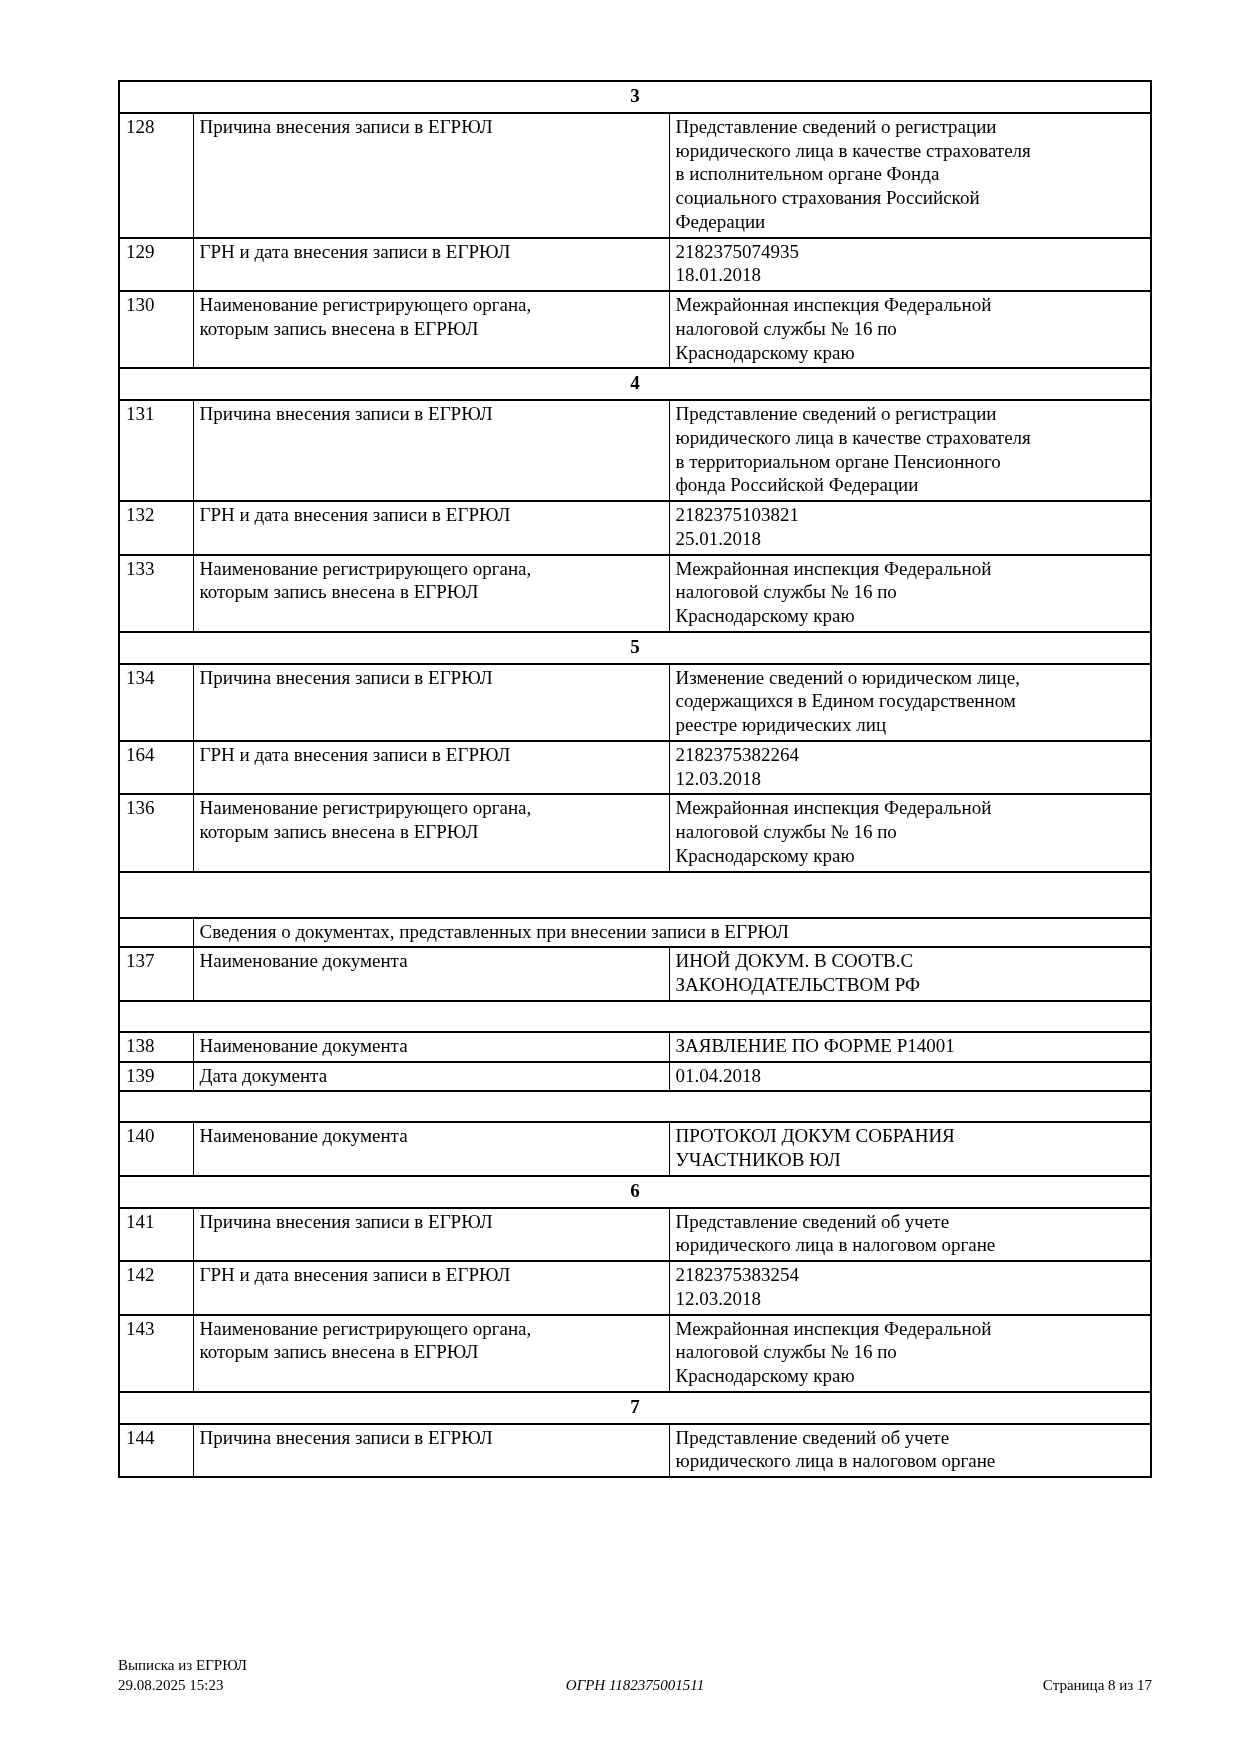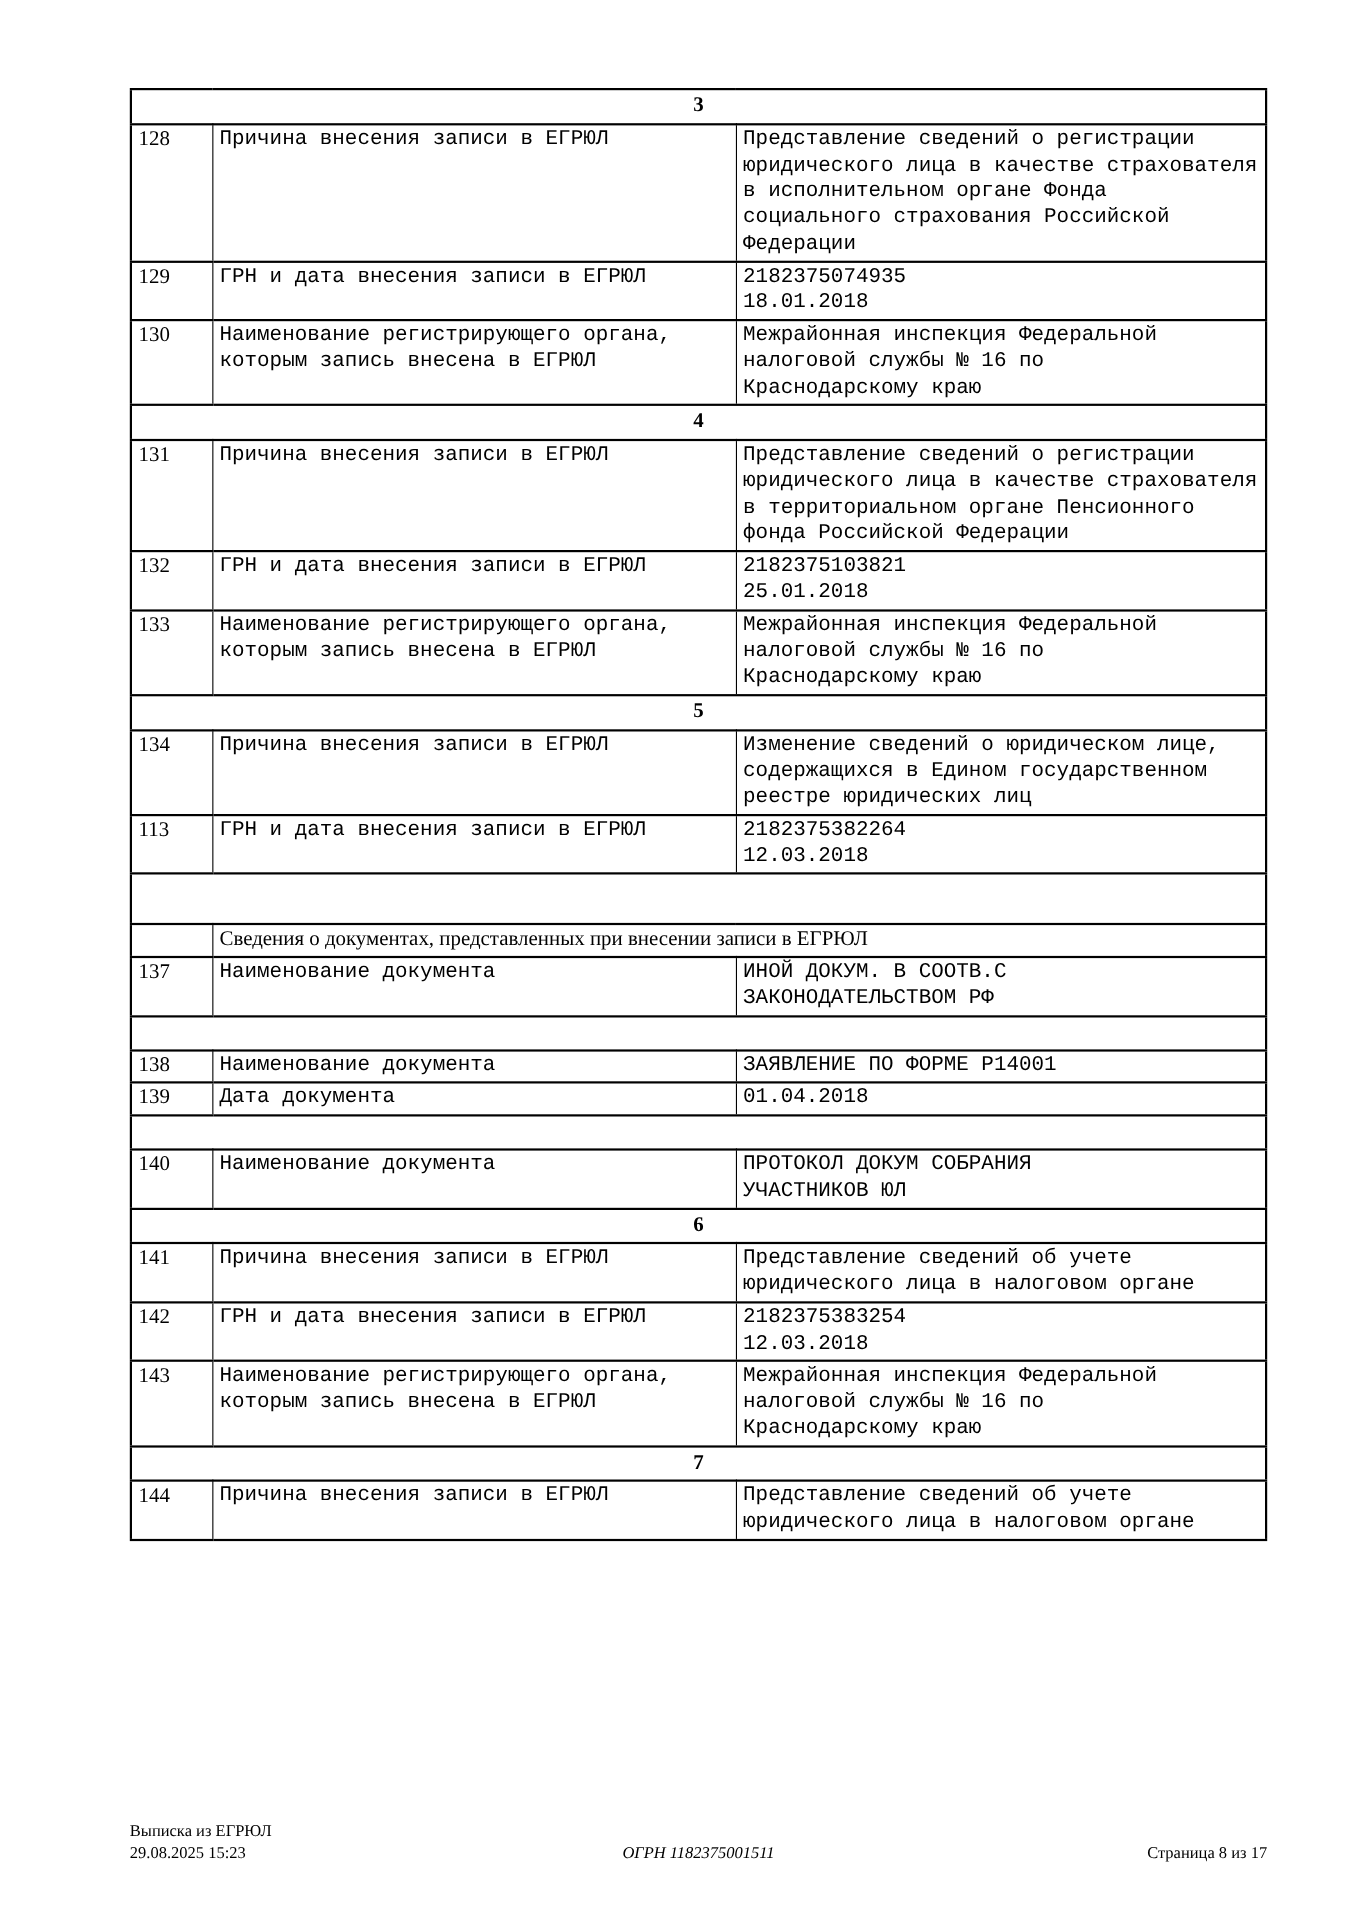--- a/index.html
+++ b/index.html
@@ -37,21 +37,20 @@
     line-height: 1.25;
     padding: 1px 6px 3px 6px;
     overflow: hidden;
   }
   td.num-cell {
     padding-left: 2px;
     padding-right: 2px;
   }
   td.label-cell, td.value-cell {
     white-space: pre-line;
-    font-family: Liberation Mono, monospace;
   }
   tr.section-row td {
     text-align: center;
     font-weight: bold;
     padding-top: 2px;
     padding-bottom: 4px;
   }
   tr.spacer-large { height: 46px; }
   tr.spacer-small { height: 31px; }
   tr.spacer-row td { padding: 0; }
@@ -149,24 +148,32 @@
             <td colspan="3" class="section-cell">5</td>
           </tr>
           <tr>
             <td class="num-cell">134</td>
             <td class="label-cell">Причина внесения записи в ЕГРЮЛ</td>
             <td class="value-cell">Изменение сведений о юридическом лице,
 содержащихся в Едином государственном
 реестре юридических лиц</td>
           </tr>
           <tr>
-            <td class="num-cell">113</td>
+            <td class="num-cell">164</td>
             <td class="label-cell">ГРН и дата внесения записи в ЕГРЮЛ</td>
             <td class="value-cell">2182375382264
 12.03.2018</td>
+          </tr>
+          <tr>
+            <td class="num-cell">136</td>
+            <td class="label-cell">Наименование регистрирующего органа,
+которым запись внесена в ЕГРЮЛ</td>
+            <td class="value-cell">Межрайонная инспекция Федеральной
+налоговой службы № 16 по
+Краснодарскому краю</td>
           </tr>
           <tr class="spacer-row spacer-large">
             <td colspan="3"></td>
           </tr>
           <tr>
             <td class="num-cell"></td>
             <td colspan="2" class="subheader-cell">Сведения о документах, представленных при внесении записи в ЕГРЮЛ</td>
           </tr>
           <tr>
             <td class="num-cell">137</td>

